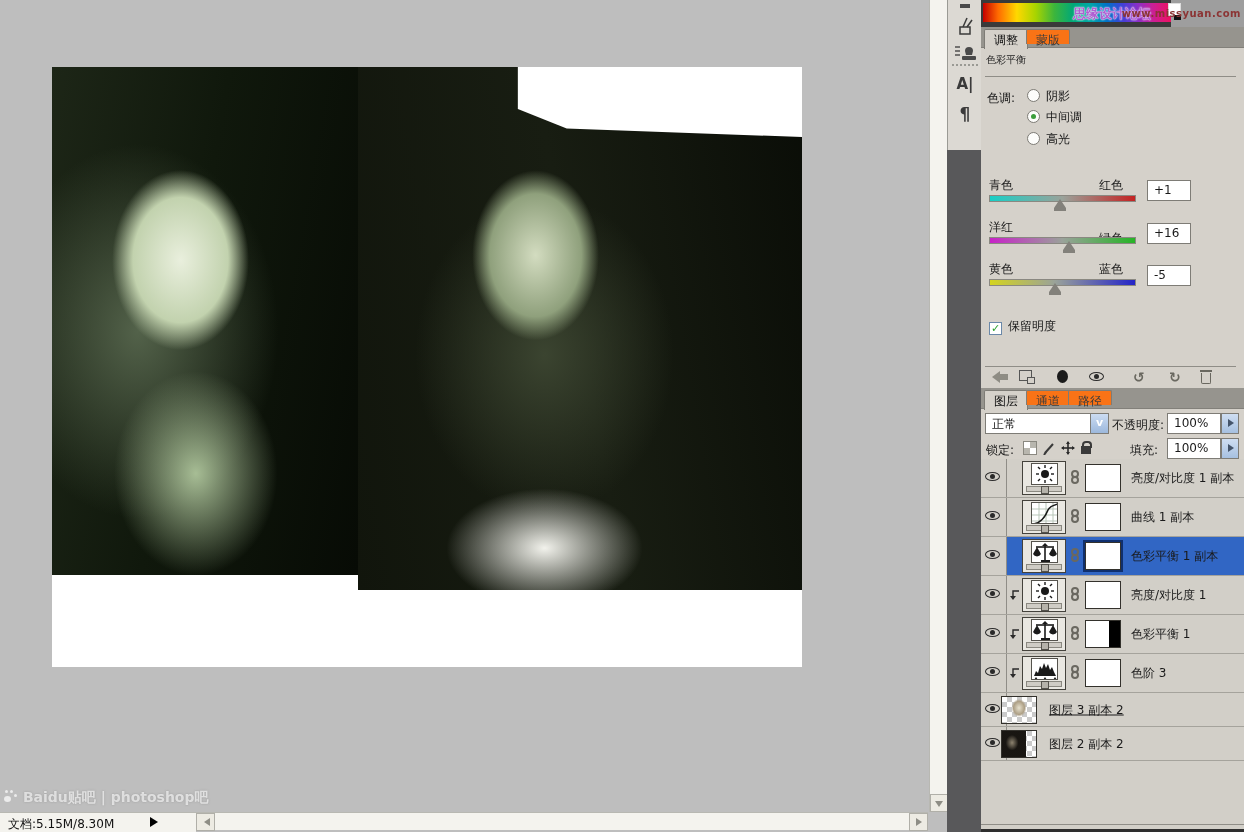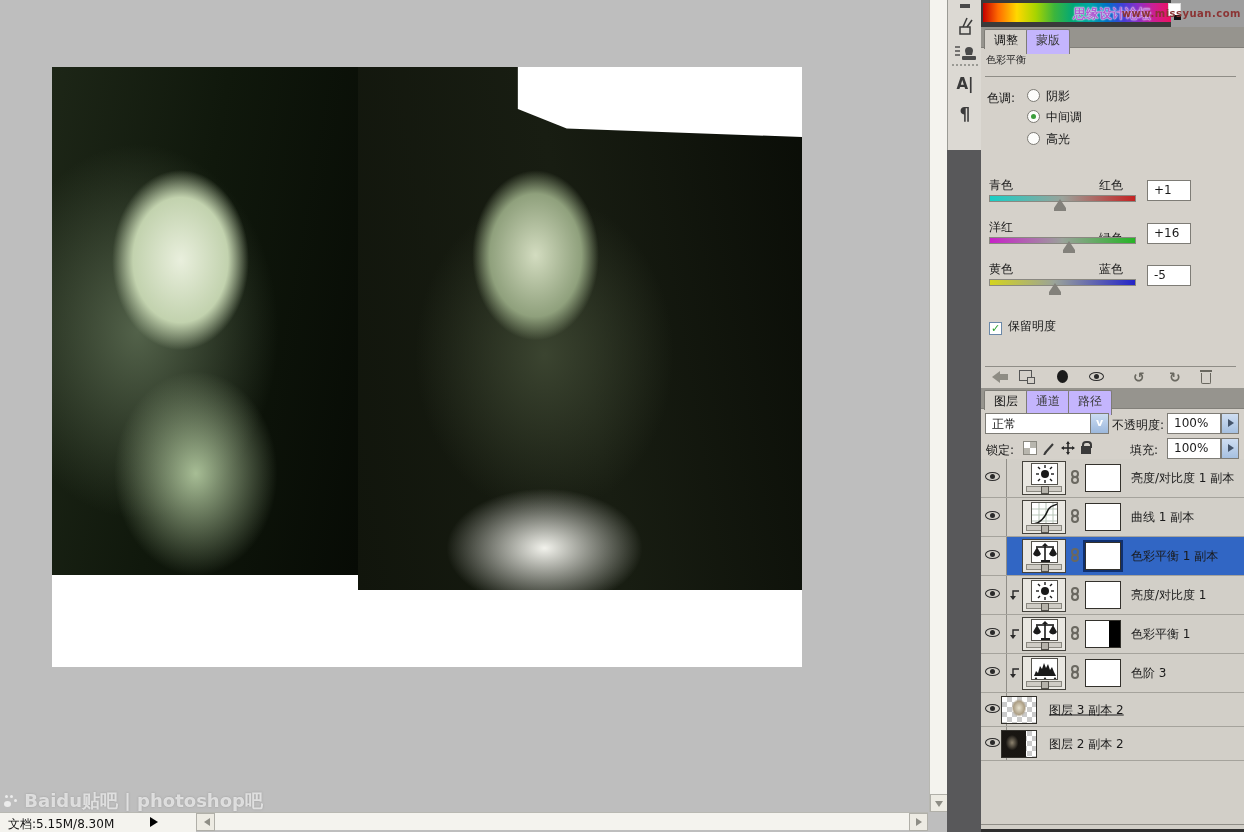--- a/index.html
+++ b/index.html
@@ -37,21 +37,21 @@
   .scroll-arrow-btn { position:absolute; top:0; width:19px; height:18px; background:#edebe3; border:1px solid #b0afa8; }
   .tri-left { width:0; height:0; border:4px solid transparent; border-right:6px solid #8e8d85; margin:4px 0 0 3px; }
   .tri-right { width:0; height:0; border:4px solid transparent; border-left:6px solid #8e8d85; margin:4px 0 0 6px; }
   .tri-down { width:0; height:0; border:4px solid transparent; border-top:6px solid #8e8d85; margin:6px 0 0 4px; }
 
   #status-bar { position:absolute; left:0; top:812px; width:196px; height:20px;
     background:#f4f3ee; border-top:1px solid #b8b8b2; }
   #doc-info { position:absolute; left:8px; top:3px; font-size:12px; color:#111; }
   #status-menu-btn { position:absolute; left:150px; top:4px; width:0; height:0;
     border:5px solid transparent; border-left:8px solid #000; }
-  #baidu-watermark { position:absolute; left:4px; top:789px; font-size:18px; font-weight:bold;
+  #baidu-watermark { position:absolute; left:4px; top:789px; font-size:14px; font-weight:bold;
     color:rgba(255,255,255,0.65); text-shadow:0 0 2px rgba(120,120,120,0.5); }
   #paw-icon { display:inline-block; width:14px; height:12px; position:relative; }
   #paw-icon i { position:absolute; background:rgba(255,255,255,0.7); border-radius:50%; }
 
   
   #dock-strip { position:absolute; left:947px; top:0; width:34px; height:832px; background:#58585a; }
   #dock-icons { position:absolute; left:0; top:0; width:34px; height:150px;
     background:#dcd9d3; border-left:1px solid #9a9a94; }
   .dock-btn { position:absolute; left:4px; width:26px; height:24px; text-align:center;
     color:#3a3a3a; font-size:15px; line-height:24px; }
@@ -70,22 +70,22 @@
     text-shadow:0 0 2px #fff, 0 0 1px #fff; }
   #banner-swatch { position:absolute; left:187px; top:3px; width:13px; height:13px; background:#fff;
     border:1px solid #ddd; }
   #banner-swatch::after { content:""; position:absolute; right:-1px; bottom:-5px; width:7px; height:5px; background:#111; }
   #banner-url { position:absolute; right:3px; top:8px; font-size:10px; font-weight:bold;
   color:#8b3434; letter-spacing:0.5px; }
 
   
   .tab-strip { position:absolute; left:0; width:263px; height:21px; background:#96948e;
     border-bottom:1px solid #82807a; }
-  .tab { position:absolute; top:2px; height:25px; padding:2px 9px 0 9px; font-size:12px;
-    border:1px solid #7e7c76; border-bottom:none; background:#c4b5fd; color:#3c3c3c;
+  .tab { position:absolute; top:2px; height:15px; padding:2px 9px 0 9px; font-size:12px;
+    border:1px solid #7e7c76; border-bottom:none; background:#f97316; color:#3c3c3c;
     border-radius:2px 2px 0 0; }
   .tab.active { background:#d5d1ca; color:#111; height:20px; }
 
   
   #adj-title { position:absolute; left:5px; top:53px; font-size:10px; color:#222; }
   .hr { position:absolute; left:4px; width:251px; border-top:1px solid #8f8d87; }
   #tone-label { position:absolute; left:6px; top:90px; }
   .radio-row { position:absolute; left:46px; height:16px; }
   .radio { display:inline-block; width:13px; height:13px; border:1px solid #7d7b75; border-radius:50%;
     background:#fdfdfb; vertical-align:-2px; margin-right:6px; position:relative; }

